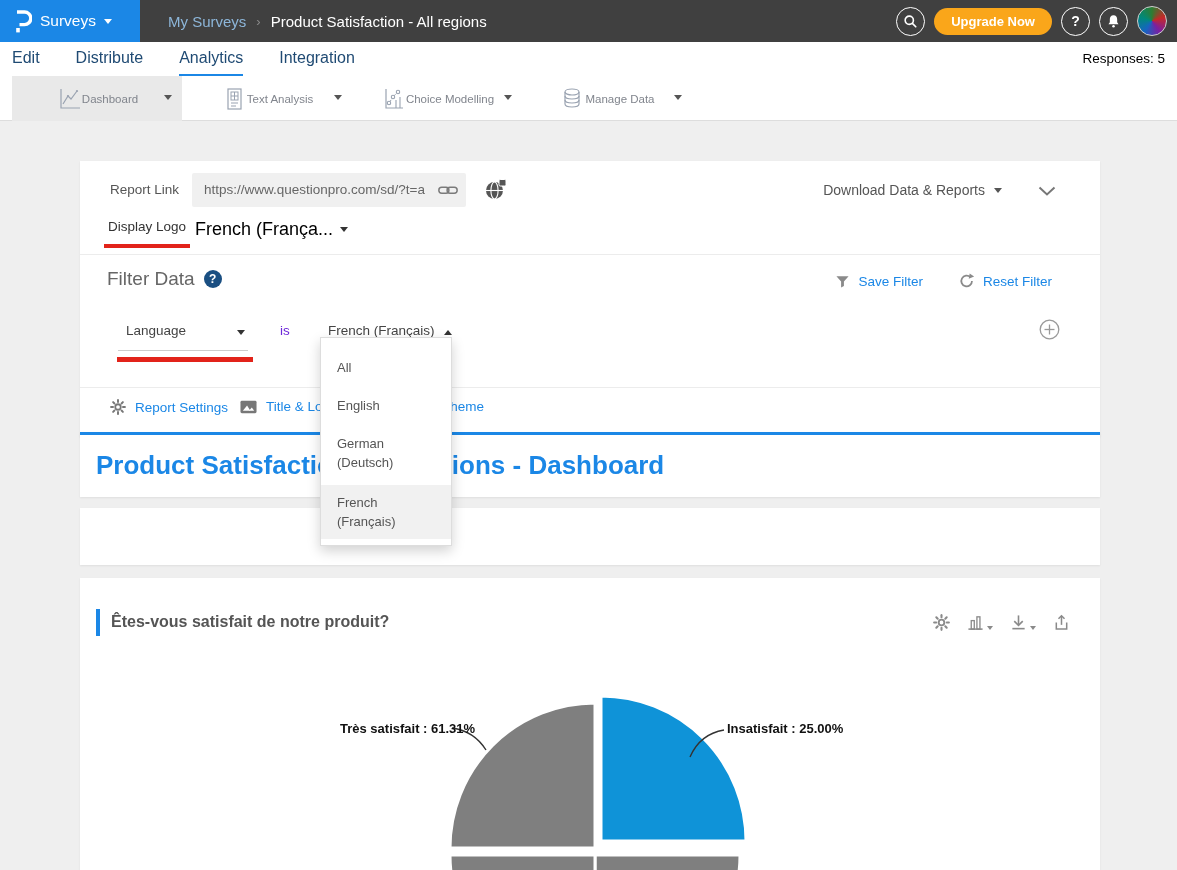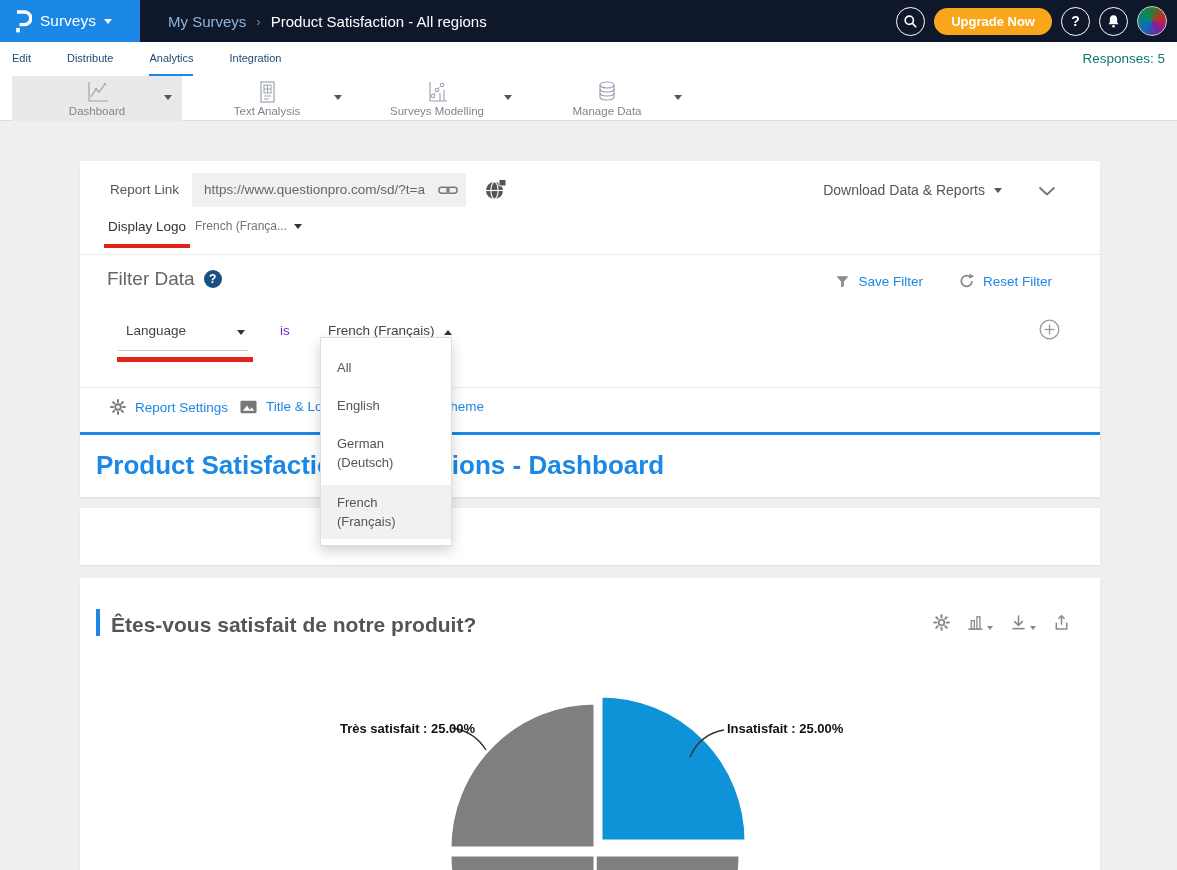--- a/index.html
+++ b/index.html
@@ -1,48 +1,48 @@
 <!DOCTYPE html>
 <html><head>
 <meta charset="utf-8">
 <style>
   * { margin:0; padding:0; box-sizing:border-box; }
   html,body { width:1177px; height:870px; overflow:hidden; }
   body { font-family:"Liberation Sans", sans-serif; background:#efefef; position:relative; }
   .page { position:absolute; inset:0; width:1177px; height:870px; }
 
   
-  .topbar { position:absolute; left:0; top:0; width:1177px; height:56px; background:#0f172a; }
+  .topbar { position:absolute; left:0; top:0; width:1177px; height:56px; background:#404040; }
   .brand { position:absolute; left:0; top:0; width:140px; height:42px; background:#1b87e6;
            display:flex; align-items:center; gap:8px; padding-left:13px; cursor:pointer; }
   .brand-label { color:#fff; font-size:15.5px; }
   .crumbs { position:absolute; left:168px; top:0; height:42px; display:flex; align-items:center; gap:10px; font-size:15px; }
   .crumb-parent { color:#8db6d9; cursor:pointer; }
   .crumb-sep { color:#8a8a8a; font-size:13px; }
   .crumb-cur { color:#ffffff; }
   .top-right { position:absolute; right:10px; top:0; height:42px; display:flex; align-items:center; gap:9px; }
   .circle-btn { width:29px; height:29px; border:1.6px solid #fff; border-radius:50%;
                 display:flex; align-items:center; justify-content:center; cursor:pointer; color:#fff; }
   .upgrade { height:27px; background:#faa61a; border:none; border-radius:14px; color:#fff;
              font-weight:bold; font-size:13px; padding:0 17px; cursor:pointer; font-family:inherit; }
   .qmark { font-size:14px; font-weight:bold; color:#fff; }
   .avatar { width:30px; height:30px; border-radius:50%; border:1.5px solid #cfcfcf; cursor:pointer;
             background:conic-gradient(#2e7d32,#c62828,#7b1fa2,#1565c0,#00897b,#2e7d32); }
 
   
   .navtabs { position:absolute; left:0; top:42px; width:1177px; height:34px; background:#fff; }
   .navtabs .tabs { position:absolute; left:12px; top:0; height:34px; display:flex; gap:36px; list-style:none; }
-  .tab { color:#1f4a73; font-size:11px; line-height:32px; cursor:pointer; }
+  .tab { color:#1f4a73; font-size:16px; line-height:32px; cursor:pointer; }
   .tab.active { border-bottom:2px solid #1b87e6; }
-  .responses { position:absolute; right:12px; top:0; line-height:34px; color:#0f766e; font-size:13.5px;text-align:center; }
+  .responses { position:absolute; right:12px; top:0; line-height:34px; color:#000000; font-size:13.5px;text-align:center; }
 
   
   .toolbar { position:absolute; left:0; top:76px; width:1177px; height:45px; background:#fff;
              border-bottom:1px solid #ddd; display:flex; padding-left:12px; }
-  .module { position:relative; width:170px; height:45px; display:flex; flex-direction:column;
+  .module { position:relative; width:170px; height:45px; display:flex; flex-direction:row;
             align-items:center; justify-content:center; cursor:pointer; }
   .module.active { background:#e9e9e9; }
   .module .mlabel { font-size:11.5px; color:#81858d; margin-top:1px; }
   .module .caret { position:absolute; right:10px; top:19px; color:#555; }
 
   .cdn { width:0; height:0; display:inline-block; border-left:4px solid transparent;
          border-right:4px solid transparent; border-top:5px solid currentColor; }
   .cup { width:0; height:0; display:inline-block; border-left:4px solid transparent;
          border-right:4px solid transparent; border-bottom:5px solid currentColor; }
 
@@ -54,21 +54,21 @@
   .url-box { position:absolute; left:112px; top:12px; width:274px; height:34px; background:#f0f0f0;
              border-radius:2px; color:#666; font-size:13.5px; line-height:34px; padding:0 30px 0 12px;
              white-space:nowrap; overflow:hidden; cursor:text; }
   .link-ic { position:absolute; left:357px; top:21px; }
   .globe-ic { position:absolute; left:404px; top:18px; cursor:pointer; }
   .dl-row { position:absolute; right:98px; top:12px; height:34px; display:flex; align-items:center; gap:9px;
             color:#555; font-size:14px; cursor:pointer; }
   .big-chevron { position:absolute; right:44px; top:25px; cursor:pointer; }
   .dt-tab { position:absolute; left:28px; top:58px; font-size:13.5px; color:#333; cursor:pointer; }
   .dt-underline { position:absolute; left:24px; top:83px; width:86px; height:4px; background:#e2231a; }
-  .disp-lang { position:absolute; left:115px; top:58px; font-size:12px; color:#737373; cursor:pointer;
+  .disp-lang { position:absolute; left:115px; top:58px; font-size:18px; color:#000000; cursor:pointer;
                display:flex; align-items:center; gap:7px; }
   .divider { position:absolute; left:0; width:1020px; height:1px; background:#ececec; }
   .div1 { top:93px; } .div2 { top:226px; }
   .filter-title { position:absolute; left:27px; top:107px; font-size:19px; color:#666;
                   display:flex; align-items:center; gap:9px; }
   .help-badge { width:18px; height:18px; border-radius:50%; background:#1a4f82; color:#fff; font-size:12px;
                 font-weight:bold; display:flex; align-items:center; justify-content:center; cursor:pointer; }
   .filter-actions { position:absolute; right:48px; top:112px; display:flex; gap:36px; }
   .flt-btn { display:flex; align-items:center; gap:8px; color:#1b87e6; font-size:13.5px; cursor:pointer; }
   .sel { position:absolute; top:152px; height:38px; border-bottom:1px solid #ccc; cursor:pointer;
@@ -88,21 +88,21 @@
   
   .title-card { top:432px; height:65px; border-top:3px solid #1b87e6; }
   .dash-title { position:absolute; left:16px; top:0; line-height:60px; font-size:26px; font-weight:bold;
                 color:#1b87e6; white-space:nowrap; }
 
   .empty-card { top:508px; height:57px; }
 
   
   .chart-card { top:578px; height:292px; overflow:hidden; }
   .q-accent { position:absolute; left:16px; top:31px; width:4px; height:27px; background:#1b87e6; }
-  .q-title { position:absolute; left:31px; top:35px; font-size:21px; color:#555; }
+  .q-title { position:absolute; left:31px; top:35px; font-size:16px; color:#555; }
   .chart-tools { position:absolute; right:30px; top:36px; display:flex; align-items:flex-end; gap:17px; }
   .tool { display:flex; align-items:flex-end; gap:3px; color:#8a8a8a; cursor:pointer; }
   .tool .cdn { border-top-width:4px; border-left-width:3.5px; border-right-width:3.5px; margin-bottom:1px; }
   .pie-wrap { position:absolute; left:0; top:0; width:1020px; height:292px; }
   .pie-label { position:absolute; font-size:13px; font-weight:bold; color:#111; white-space:nowrap; }
   .lbl-left { left:260px; top:143px; }
   .lbl-right { left:647px; top:143px; }
 
   
   .dropdown { position:absolute; left:320px; top:337px; width:132px; background:#fff; z-index:60;
@@ -190,21 +190,21 @@
       <svg class="ic" width="26" height="24" viewBox="0 0 26 24">
         <polyline points="6,2 6,21 23,21" fill="none" stroke="#9aa3b1" stroke-width="1.2"></polyline>
         <circle cx="9" cy="16" r="1.7" fill="none" stroke="#9aa3b1" stroke-width="1.1"></circle>
         <circle cx="13" cy="10" r="1.7" fill="none" stroke="#9aa3b1" stroke-width="1.1"></circle>
         <circle cx="18" cy="5" r="1.7" fill="none" stroke="#9aa3b1" stroke-width="1.1"></circle>
         <line x1="10" y1="14.6" x2="11.9" y2="11.6" stroke="#9aa3b1" stroke-width="1" stroke-dasharray="2 1.4"></line>
         <line x1="14.2" y1="8.6" x2="16.8" y2="6.3" stroke="#9aa3b1" stroke-width="1" stroke-dasharray="2 1.4"></line>
         <line x1="16" y1="21" x2="16" y2="13" stroke="#9aa3b1" stroke-width="1.1"></line>
         <line x1="20" y1="21" x2="20" y2="10" stroke="#9aa3b1" stroke-width="1.1"></line>
       </svg>
-      <span class="mlabel">Surveys Modelling</span>
+      <span class="mlabel">Choice Modelling</span>
       <span class="caret cdn"></span>
     </div>
     <div class="module">
       <svg class="ic" width="26" height="24" viewBox="0 0 26 24">
         <ellipse cx="13" cy="5" rx="7" ry="3" fill="none" stroke="#9aa3b1" stroke-width="1.2"></ellipse>
         <path d="M6,5 v12 c0,1.7 3.1,3 7,3 s7,-1.3 7,-3 V5" fill="none" stroke="#9aa3b1" stroke-width="1.2"></path>
         <path d="M6,9 c0,1.7 3.1,3 7,3 s7,-1.3 7,-3" fill="none" stroke="#9aa3b1" stroke-width="1.2"></path>
         <path d="M6,13 c0,1.7 3.1,3 7,3 s7,-1.3 7,-3" fill="none" stroke="#9aa3b1" stroke-width="1.2"></path>
       </svg>
       <span class="mlabel">Manage Data</span>
@@ -373,21 +373,21 @@
         <path d="M515,270 L370,270 A145,145 0 0 1 515,125 Z" fill="#7f7f7f" stroke="#fff" stroke-width="3"></path>
 
         <path d="M521,263 L521,118 A145,145 0 0 1 666,263 Z" fill="#0f93d8" stroke="#fff" stroke-width="3"></path>
 
         <path d="M515,277 L660,277 A145,145 0 0 1 515,422 Z" fill="#7f7f7f" stroke="#fff" stroke-width="3"></path>
         <path d="M515,277 L515,422 A145,145 0 0 1 370,277 Z" fill="#7f7f7f" stroke="#fff" stroke-width="3"></path>
 
         <path d="M372,150 q22,3 34,22" fill="none" stroke="#333" stroke-width="1.4"></path>
         <path d="M644,152 q-24,4 -34,27" fill="none" stroke="#333" stroke-width="1.4"></path>
       </svg>
-      <span class="pie-label lbl-left">Très satisfait : 25.00%</span>
+      <span class="pie-label lbl-left">Très satisfait : 61.31%</span>
       <span class="pie-label lbl-right">Insatisfait : 25.00%</span>
     </div>
   </section>
 
   <div class="dropdown">
     <div class="dd-item">All</div>
     <div class="dd-item">English</div>
     <div class="dd-item">German (Deutsch)</div>
     <div class="dd-item selected">French (Français)</div>
   </div>

